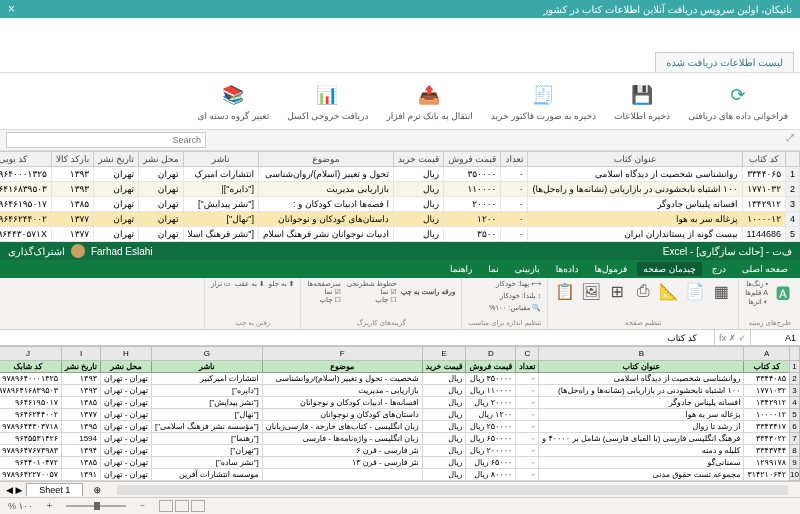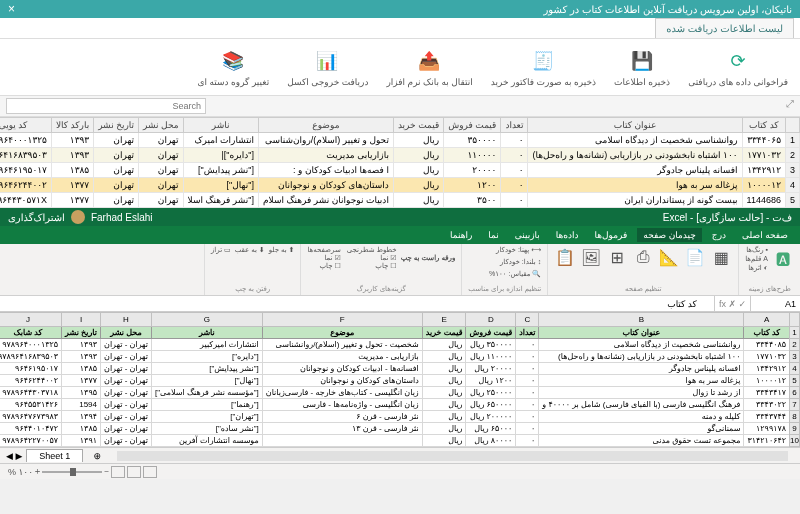--- a/index.html
+++ b/index.html
@@ -4,21 +4,21 @@
 <style>
 * { margin: 0; padding: 0; box-sizing: border-box; font-family: Tahoma, Arial, sans-serif; }
 body { background: #f0f0f0; width: 800px; height: 514px; overflow: hidden; font-size: 10px; }
 
 
 .app-title { background: #3ba8a8; color: #fff; padding: 4px 8px; font-size: 10px; height: 18px; display: flex; align-items: center; }
 .app-title .close { margin-right: auto; margin-left: 0; font-size: 12px; }
 
 .app-tabs { background: #fff; display: flex; gap: 2px; padding: 0 6px; font-size: 10px; border-bottom: 1px solid #ddd; direction: rtl; }
 .app-tab { padding: 4px 10px; color: #3a7a7a; cursor: pointer; }
-.app-tab.active { background: #f7f7f7; border: 1px solid #ccc; border-bottom: none; }
+.app-tab.active { background: #f7f7f7; border: 1px solid #ccc; border-bottom: none; margin-top: 34px; }
 
 .app-ribbon { background: #fff; display: flex; gap: 18px; padding: 8px 12px; direction: rtl; }
 .ribbon-btn { display: flex; flex-direction: column; align-items: center; gap: 2px; font-size: 9px; color: #555; cursor: pointer; }
 .ribbon-icon { width: 28px; height: 28px; display: flex; align-items: center; justify-content: center; font-size: 18px; }
 
 .search-bar { background: #f5f5f5; padding: 2px 6px; display: flex; justify-content: flex-end; border-top: 1px solid #ddd; border-bottom: 1px solid #ddd; }
 .search-input { width: 200px; height: 16px; border: 1px solid #ccc; font-size: 9px; padding: 0 4px; }
 
 
 .top-grid { background: #fff; overflow: hidden; }
@@ -55,21 +55,21 @@
 .excel-grid th.col { background: #e8e8e8; border: 1px solid #c0c0c0; font-weight: normal; padding: 1px 4px; height: 14px; }
 .excel-grid th.row { background: #e8e8e8; border: 1px solid #c0c0c0; font-weight: normal; width: 16px; font-size: 8px; }
 .excel-grid td { border: 1px solid #d8d8d8; padding: 0 3px; white-space: nowrap; text-align: right; height: 12px; }
 .excel-grid tr.header-row td { background: #c3e6c3; font-weight: bold; border: 1px solid #999; text-align: center; }
 .corner { background: #e8e8e8; border: 1px solid #c0c0c0; }
 
 .sheet-tabs { background: #f3f2f1; border-top: 1px solid #ccc; display: flex; direction: ltr; justify-content: flex-end; padding: 0 6px; height: 16px; font-size: 9px; align-items: center; gap: 4px; }
 .sheet-tab { background: #fff; border: 1px solid #aaa; border-bottom: none; padding: 1px 12px; }
 .sheet-plus { padding: 0 6px; cursor: pointer; }
 
-.status-bar { background: #f3f2f1; border-top: 1px solid #ccc; display: flex; direction: ltr; padding: 2px 8px; height: 16px; font-size: 9px; align-items: center; gap: 0; color: #555; }
+.status-bar { background: #f3f2f1; border-top: 1px solid #ccc; display: flex; direction: ltr; padding: 2px 8px; height: 16px; font-size: 9px; align-items: center; gap: 12px; color: #555; }
 .zoom-slider { width: 60px; height: 2px; background: #aaa; position: relative; }
 .zoom-thumb { position: absolute; width: 6px; height: 8px; background: #666; top: -3px; left: 28px; }
 .view-btns { display: flex; gap: 2px; }
 .view-btn { width: 14px; height: 12px; border: 1px solid #aaa; }
 </style>
 </head>
 <body>
 
 <div class="app-title">
   <span>ناتیکان، اولین سرویس دریافت آنلاین اطلاعات کتاب در کشور</span>

